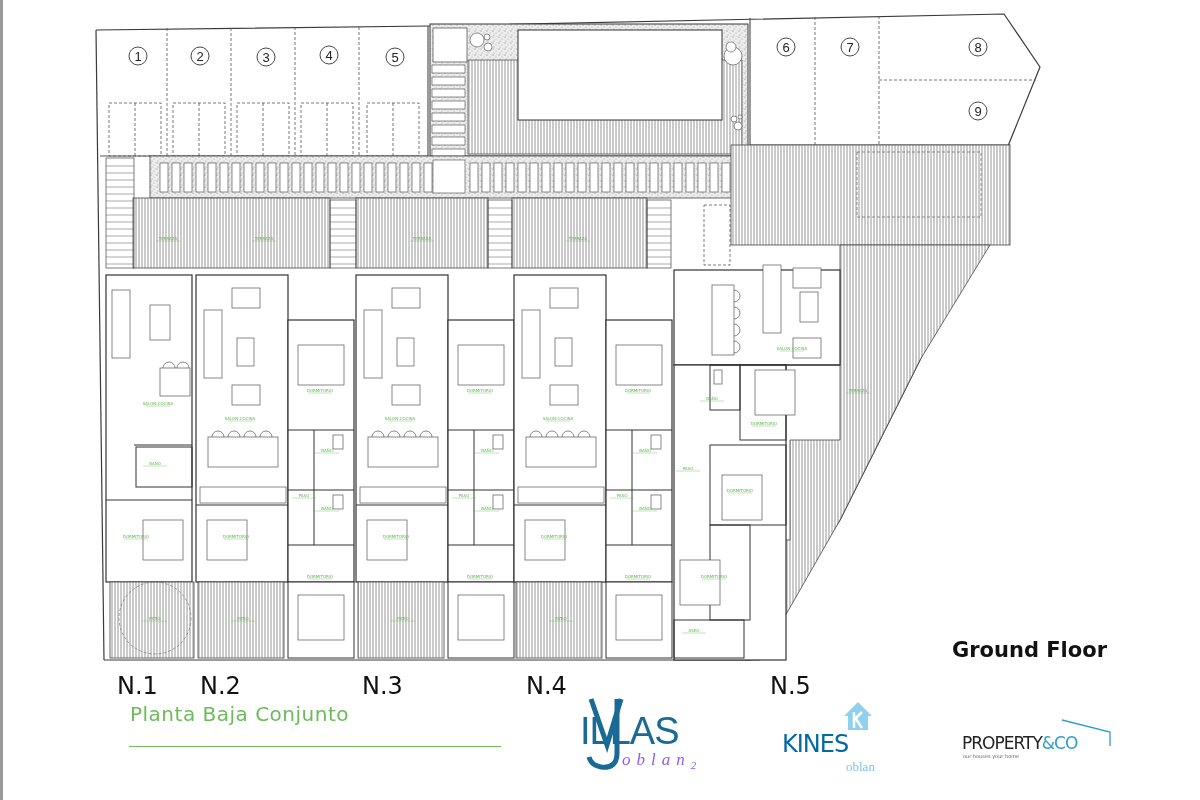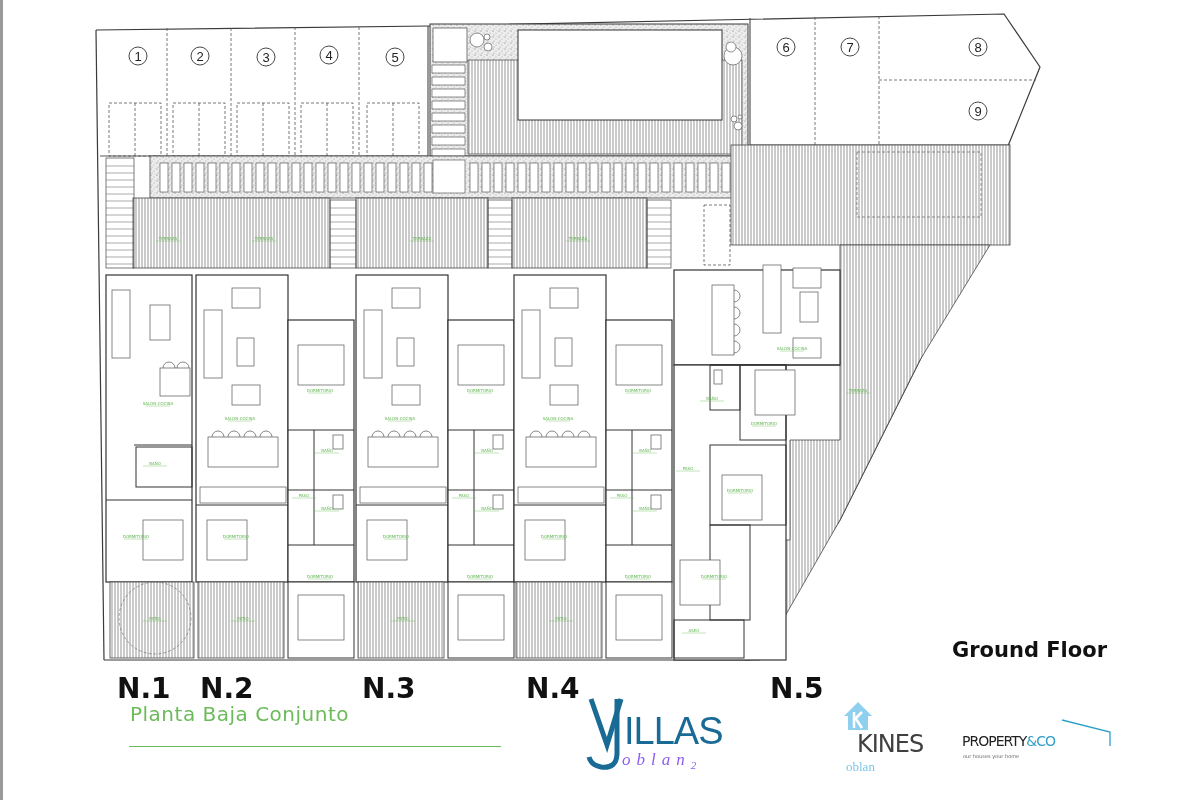--- a/index.html
+++ b/index.html
@@ -1,31 +1,31 @@
 <!DOCTYPE html>
 <html><head>
 <meta charset="utf-8">
 <style>
   html, body { margin:0; padding:0; background:#ffffff; }
   body { width:1200px; height:800px; position:relative; overflow:hidden; font-family:"Liberation Sans", sans-serif; }
   .page-border { position:absolute; left:0; top:0; width:3px; height:800px; background:#9a9a9a; }
   svg.plan { position:absolute; left:0; top:0; }
-  .unit-label { position:absolute; font-family:"DejaVu Sans", sans-serif; font-weight:bold; font-size:28px; color:#111; letter-spacing:0; }
+  .unit-label { position:absolute; font-family:"DejaVu Sans", sans-serif; font-weight:normal; font-size:24px; color:#111; letter-spacing:0; }
   .ground-floor { position:absolute; left:952px; top:638px; font-family:"DejaVu Sans", sans-serif; font-weight:bold; font-size:21px; color:#111; }
   .subtitle { position:absolute; left:130px; top:702px; font-family:"DejaVu Sans", sans-serif; font-size:20px; color:#6cbb5a; font-weight:normal; letter-spacing:0.5px; }
   .subtitle-line { position:absolute; left:129px; top:746px; width:372px; height:1px; background:#6cbb5a; }
   .room-label { font-family:"DejaVu Sans", sans-serif; font-size:4px; fill:#5fb54f; }
   .lot-num { font-family:"Liberation Sans", sans-serif; font-size:13px; fill:#222; }
   
   .logo-villas { position:absolute; left:585px; top:695px; width:160px; height:80px; }
-  .villas-word { position:absolute; left:624px; top:710px; font-family:"Liberation Sans", sans-serif; font-size:38px; color:#1a6a96; letter-spacing:-1px; }
+  .villas-word { position:absolute; left:580px; top:710px; font-family:"Liberation Sans", sans-serif; font-size:38px; color:#1a6a96; letter-spacing:-1px; }
   .villas-sub { position:absolute; left:622px; top:750px; font-family:"Liberation Serif", serif; font-style:italic; font-size:17px; color:#8b5cf6; letter-spacing:6px; }
-  .kines-word { position:absolute; left:857px; top:730px; font-family:"DejaVu Sans", sans-serif; font-size:24px; color:#404040; letter-spacing:-1px; }
+  .kines-word { position:absolute; left:782px; top:730px; font-family:"DejaVu Sans", sans-serif; font-size:24px; color:#0369a1; letter-spacing:-1px; }
   .kines-sub { position:absolute; left:846px; top:759px; font-family:"Liberation Serif", serif; font-size:13px; color:#7cc6ea; }
-  .prop-word { position:absolute; left:962px; top:733px; font-family:"DejaVu Sans", sans-serif; font-size:14px; color:#222; letter-spacing:-1px; }
+  .prop-word { position:absolute; left:962px; top:733px; font-family:"DejaVu Sans", sans-serif; font-size:17px; color:#222; letter-spacing:-1px; }
   .prop-co { color:#2f9fc9; }
   .prop-sub { position:absolute; left:963px; top:753px; font-family:"DejaVu Sans", sans-serif; font-size:5px; color:#666; }
 </style>
 </head>
 <body>
 
 <div class="page-border"></div>
 
 <svg class="plan" width="1200" height="800" viewBox="0 0 1200 800">
   <defs>

